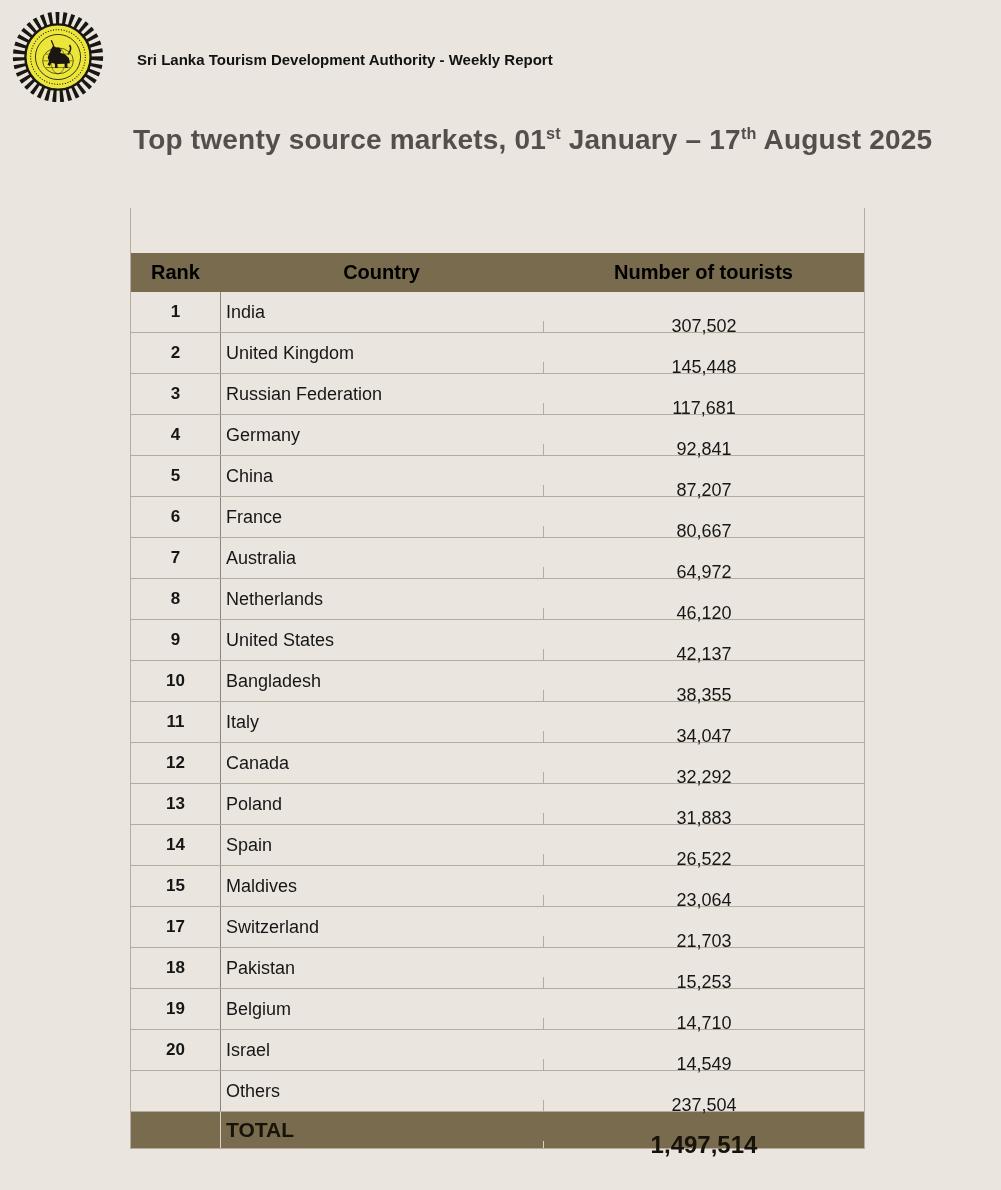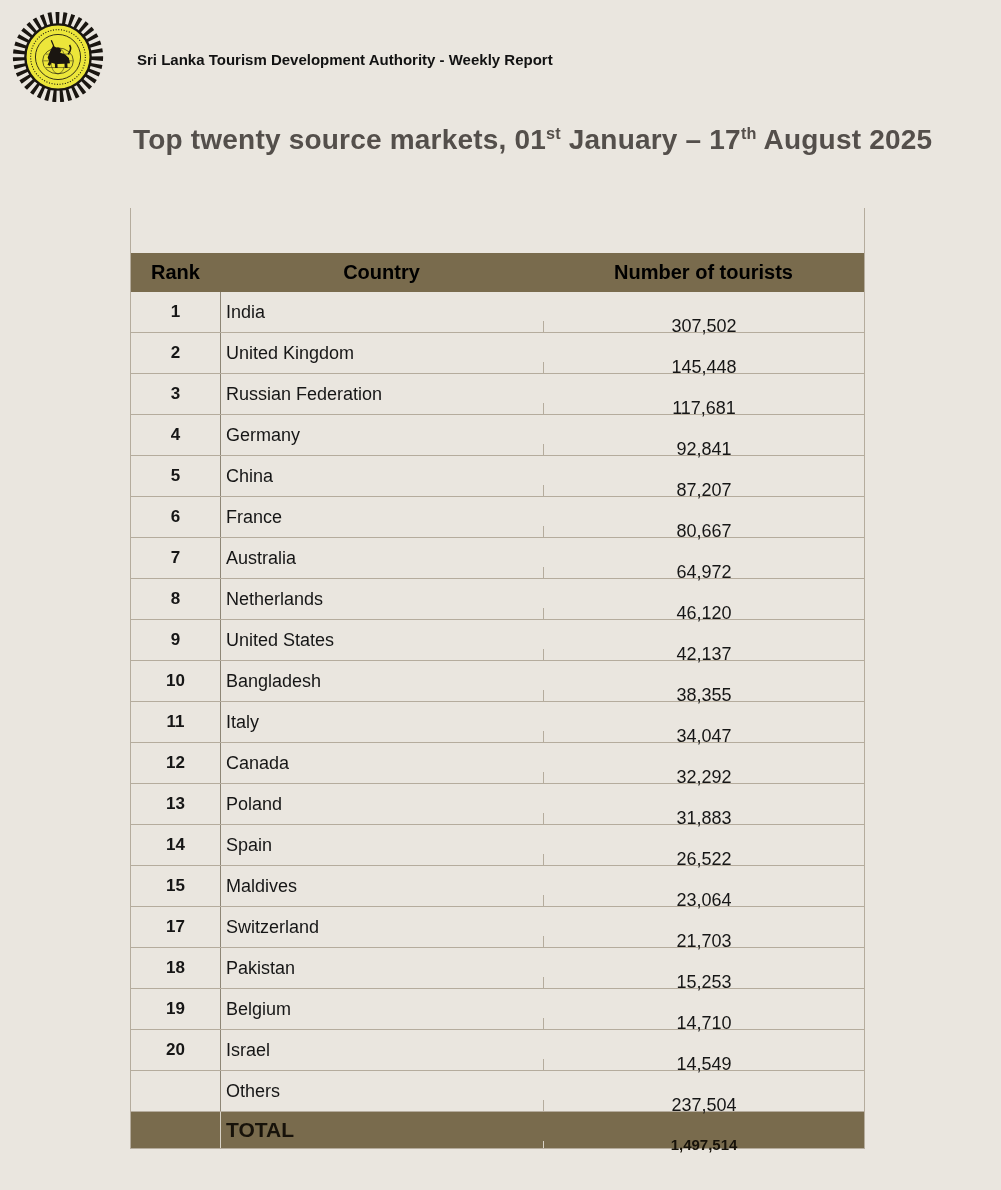--- a/index.html
+++ b/index.html
@@ -55,21 +55,21 @@
              padding-left:5px; font-size:18px; }
   .num { flex:1; border-left:1px solid var(--border,#b5ac9d);
          justify-content:center; font-size:18px;margin-top:29px; }
 
   .trow.total {
     height:36px; border-bottom:none;
     background:var(--hdr-bg,#796b4d);
     font-weight:bold; color:#17120a;
   }
   .trow.total .country { border-left:1px solid var(--total-div,#d9d3c7); font-size:21px; }
-  .trow.total .num { border-left:1px solid var(--total-div,#d9d3c7); font-size:15px; }
+  .trow.total .num { border-left:1px solid var(--total-div,#d9d3c7); font-size:24px; }
 </style>
 </head>
 <body>
 
 <div id="app">
 
   <div class="logo">
     <svg viewBox="0 0 100 100" width="96" height="96">
       <circle cx="50" cy="50" r="40" fill="none" style="stroke:var(--logo-black)" stroke-width="14" stroke-dasharray="3.6 3.55"></circle>
       <circle cx="50" cy="50" r="34" style="fill:var(--logo-yellow);stroke:var(--logo-black)" stroke-width="2.5"></circle>

